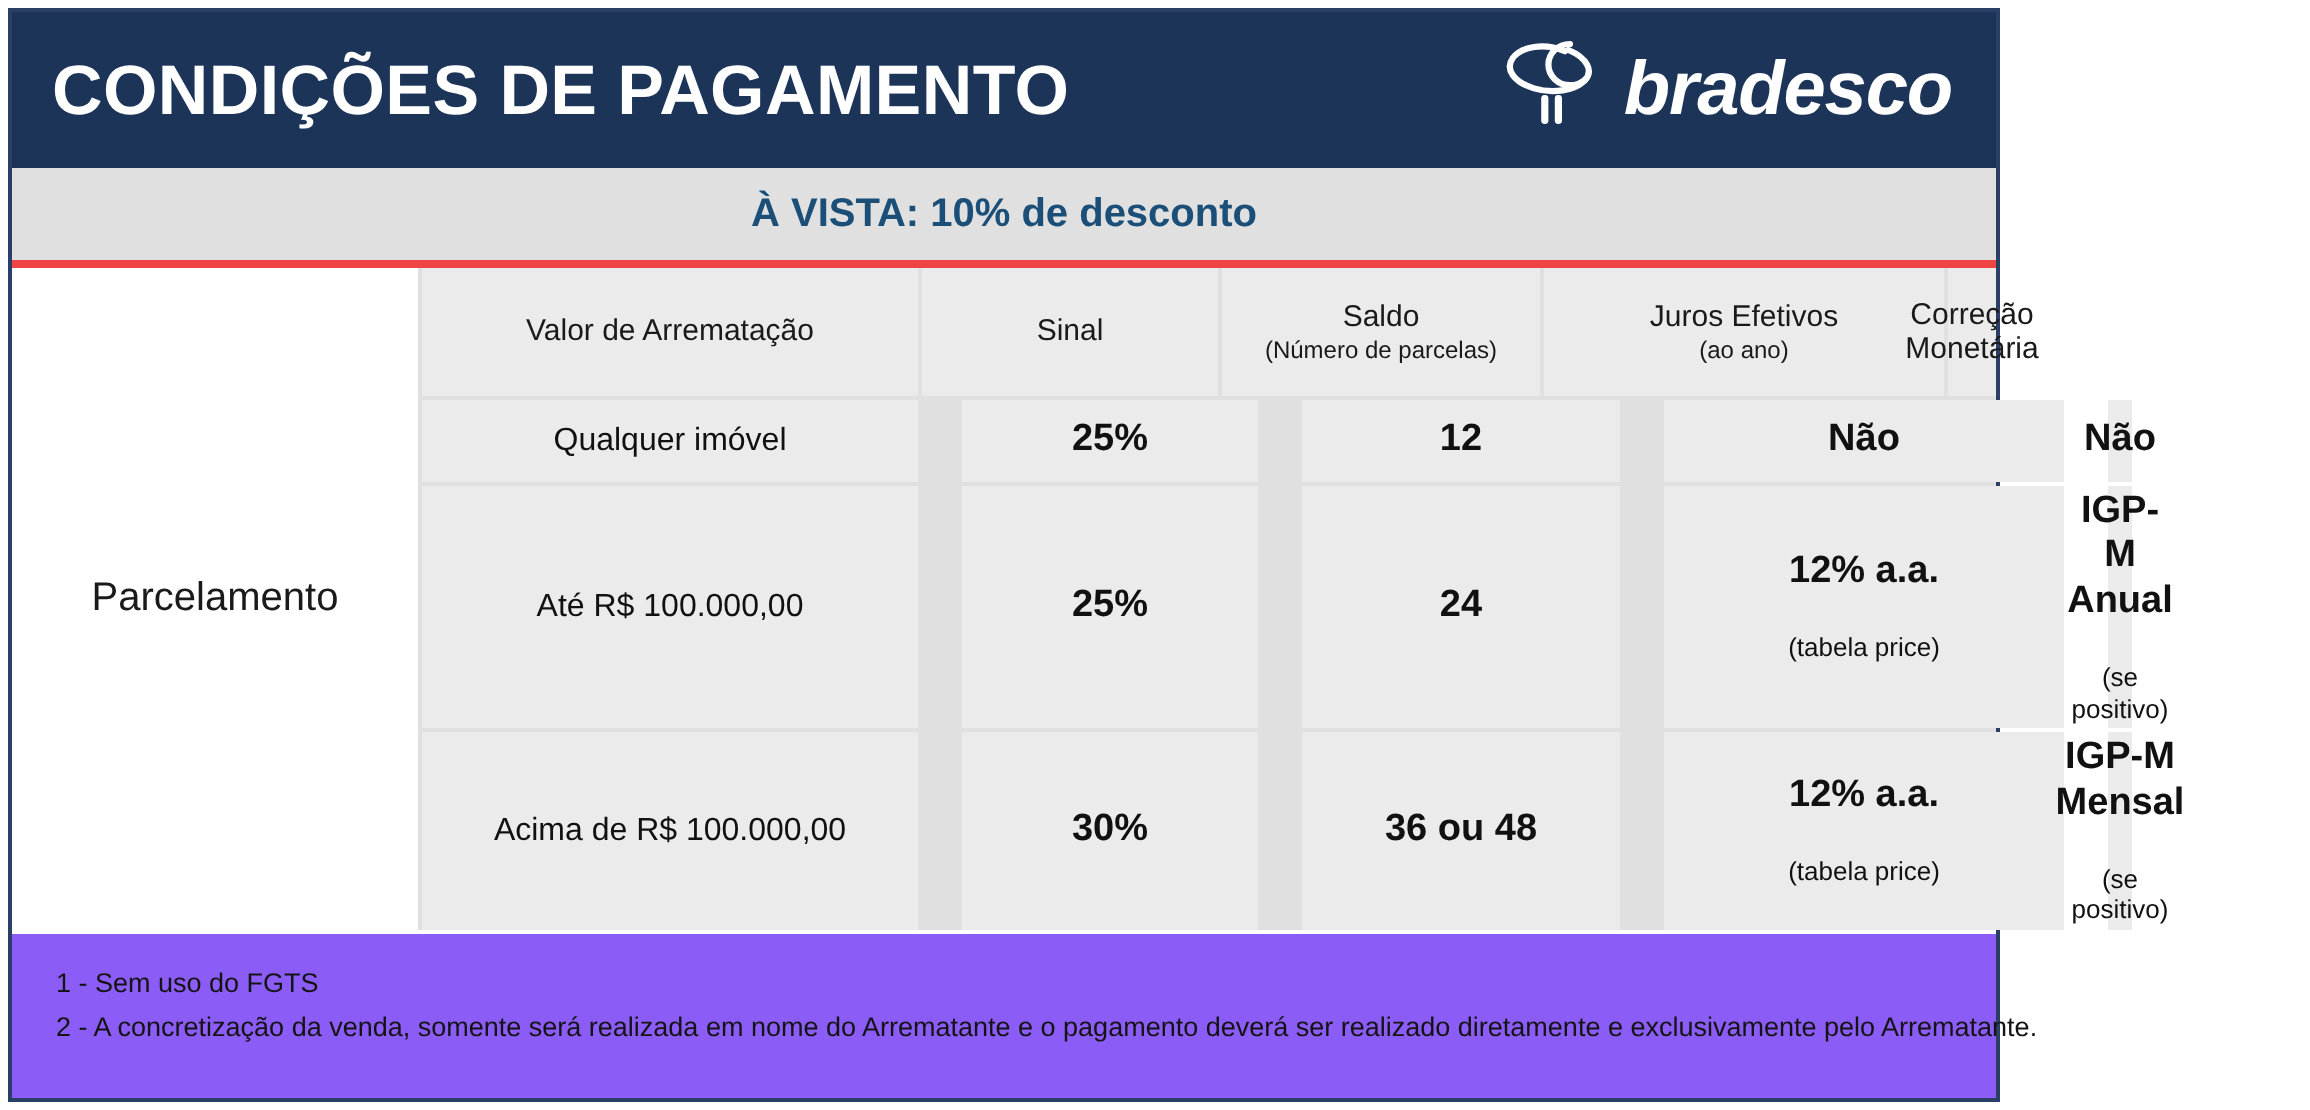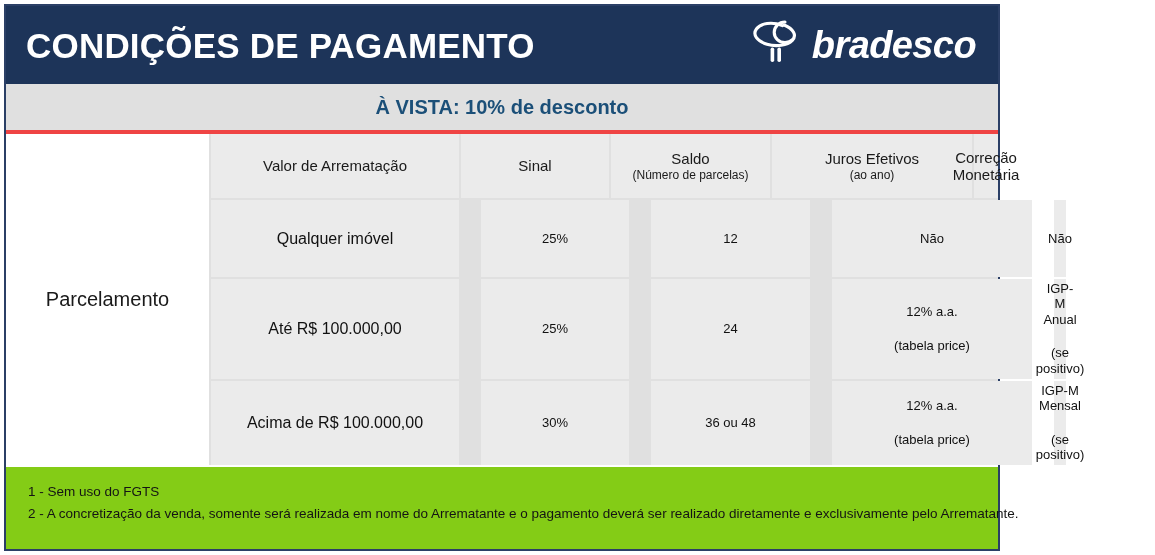--- a/index.html
+++ b/index.html
@@ -143,32 +143,32 @@
     color: #1a1a1a;
     line-height: 1.2;
     margin-top: 1px;
   }
 
   .cell-main {
     font-size: 16px;
     color: #111111;
     line-height: 1.2;
   }
-  .cell-main.bold { font-weight: normal; font-size: 13px; }
+  .cell-main.bold { font-weight: bold; font-size: 19px; }
   .cell-sub {
     font-size: 13px;
     color: #111111;
     line-height: 1.2;
     margin-top: 18px;
   }
 
   
   .notes {
     flex: 0 0 84px;
-    background: #84cc16;
+    background: #8b5cf6;
     border-top: 2px solid #ffffff;
     padding: 14px 0 0 22px;
     box-sizing: border-box;
   }
   .note {
     font-size: 13.5px;
     color: #141414;
     line-height: 1.62;
     white-space: nowrap;
   }

